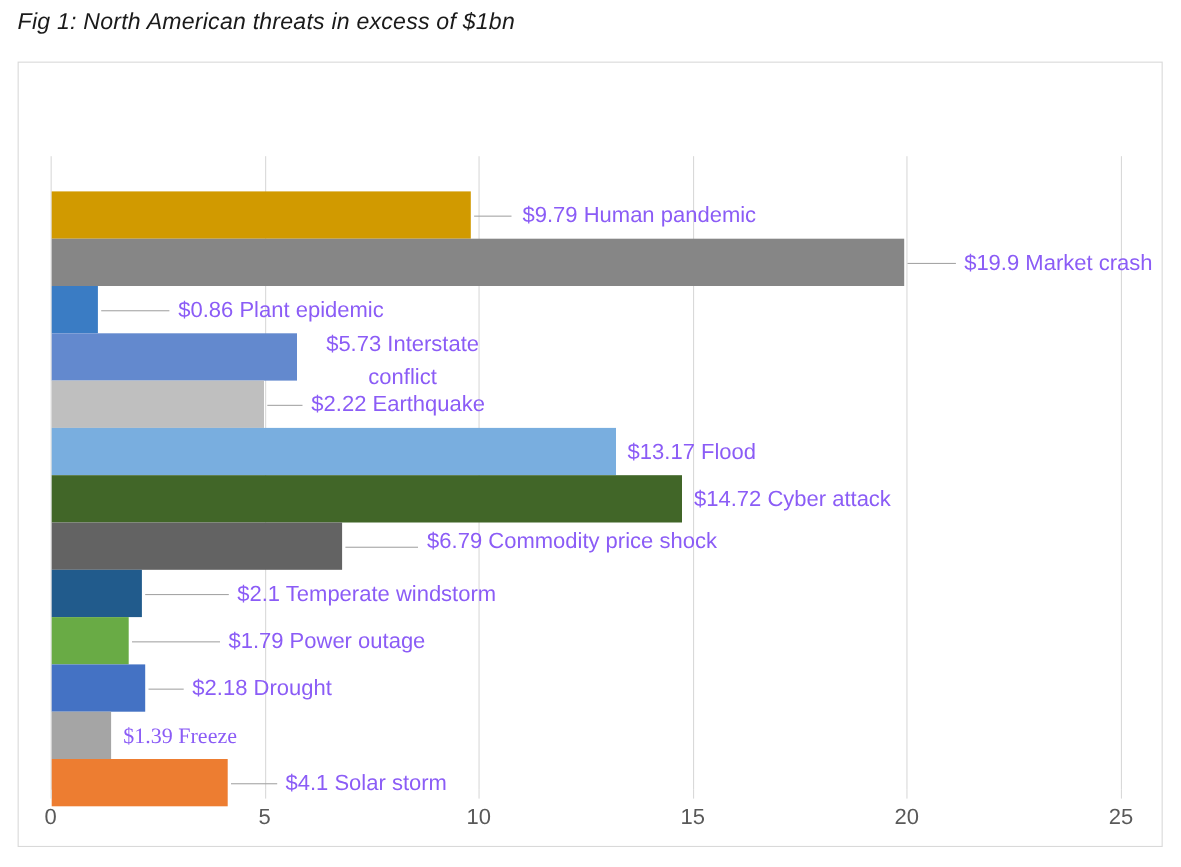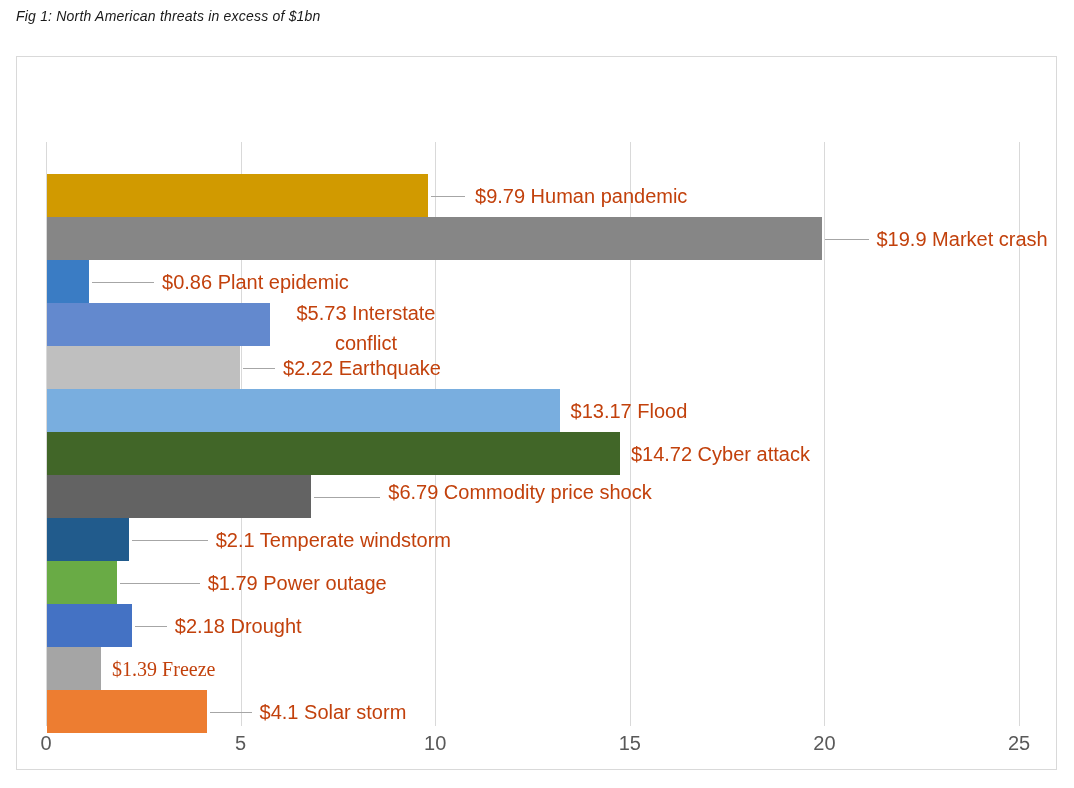--- a/index.html
+++ b/index.html
@@ -6,21 +6,21 @@
   body{
     width:1074px;height:788px;background:#ffffff;
     font-family:"Liberation Sans", sans-serif;
     -webkit-font-smoothing:antialiased;
   }
   .page{position:relative;width:1074px;height:788px;overflow:hidden;}
 
   
   .fig-caption{
     position:absolute;left:16px;top:8px;
-    font-style:italic;font-size:14px;color:#1a1a1a;
+    font-style:italic;font-size:21px;color:#1a1a1a;
     letter-spacing:.2px;white-space:nowrap;
   }
 
   
   .chart-frame{
     position:absolute;left:16px;top:56px;
     width:1041px;height:714px;
     border:1px solid #d9d9d9;background:#ffffff;
     box-sizing:border-box;
   }
@@ -55,21 +55,21 @@
   .bar-row{position:relative;height:43px;}
   .bar{
     position:absolute;left:0;top:0;height:43px;
   }
 
   
   .leader{
     position:absolute;height:1px;background:#a6a6a6;
   }
   .dlabel{
-    position:absolute;font-size:20px;color:#c2410c;
+    position:absolute;font-size:20px;color:#8b5cf6;
     white-space:nowrap;line-height:26px;
   }
   .dlabel.two-line{white-space:normal;text-align:center;line-height:30px;}
 </style>
 </head>
 <body>
 
 <div class="page">
 
   <div class="fig-caption">Fig 1: North American threats in excess of $1bn</div>

